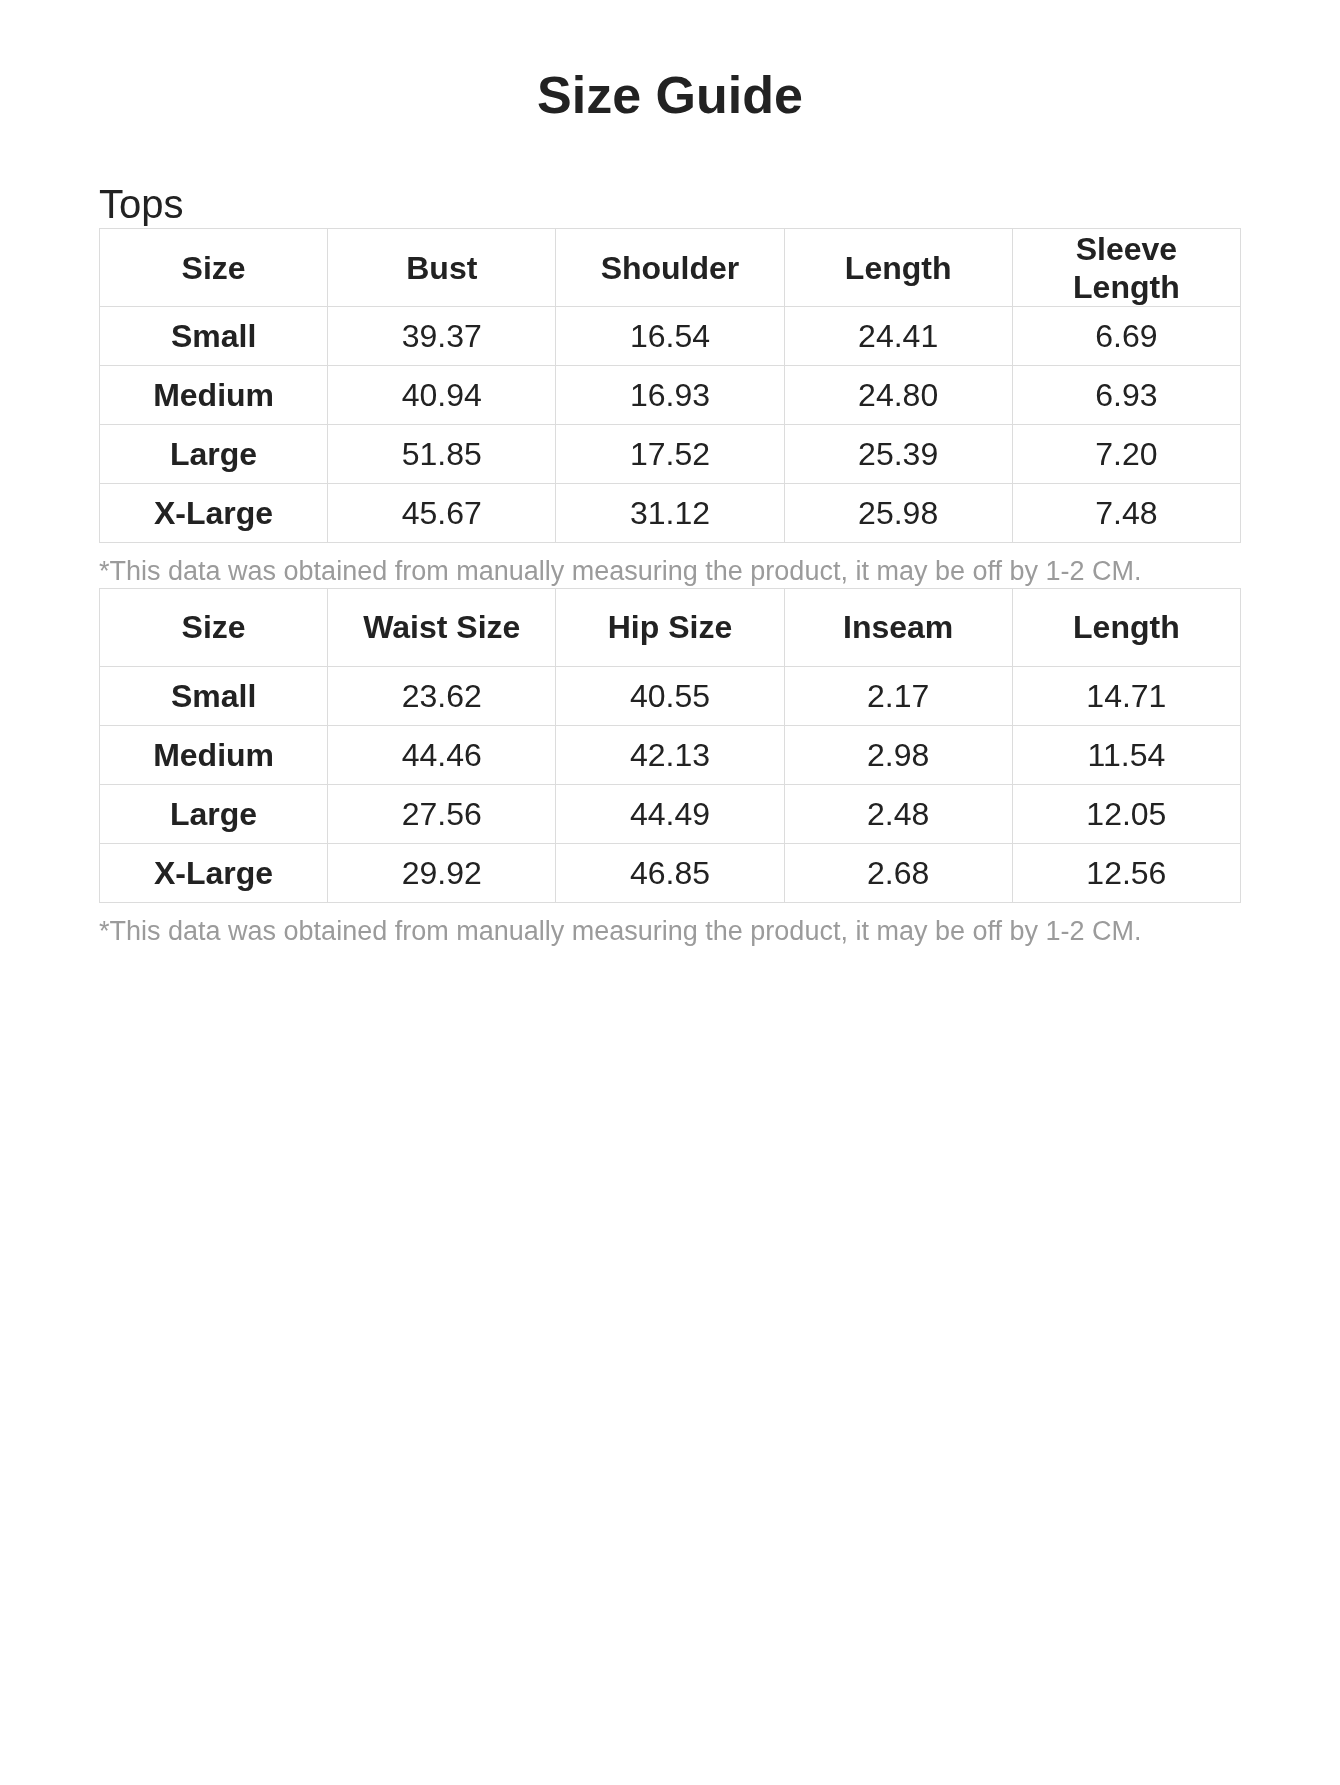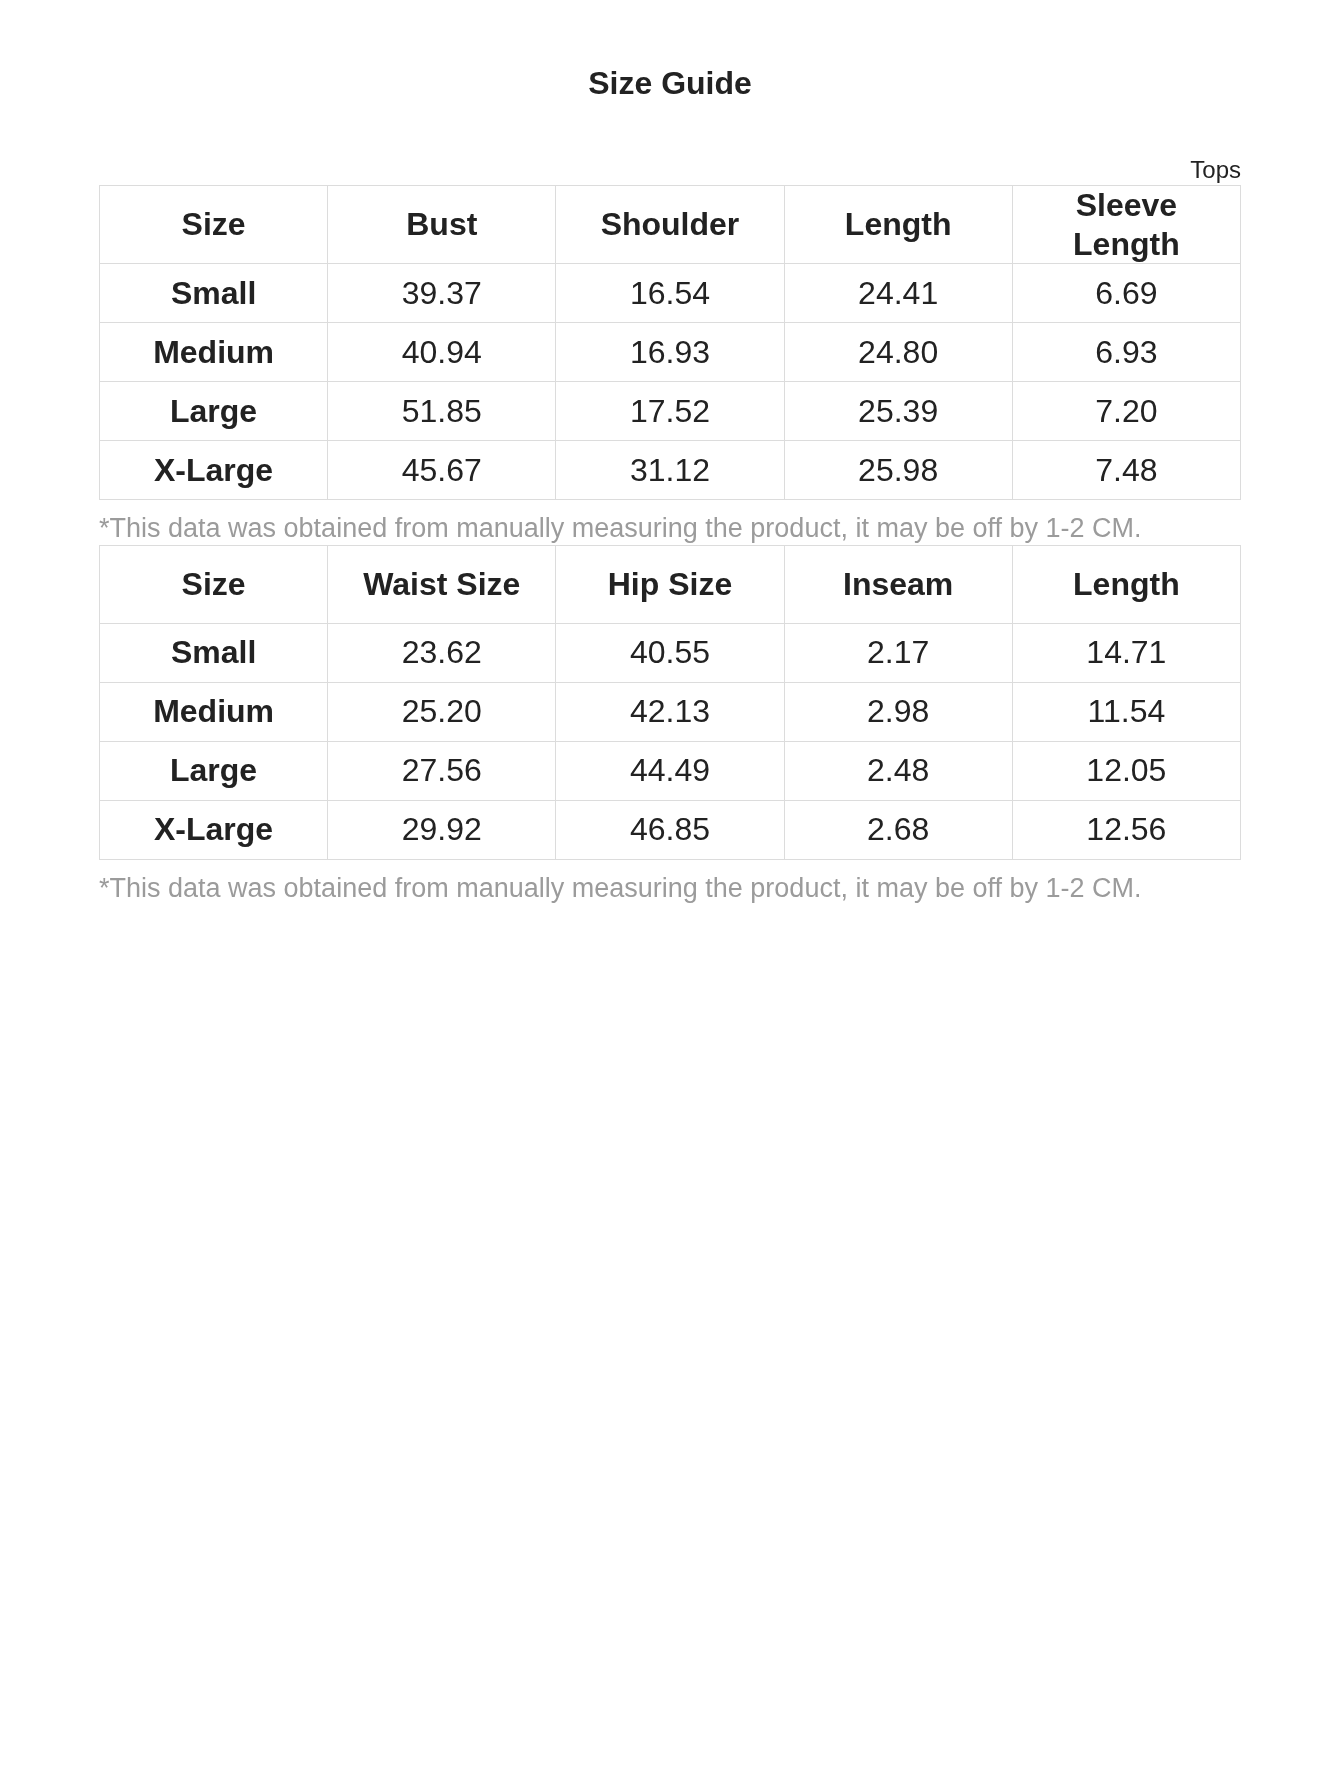--- a/index.html
+++ b/index.html
@@ -17,34 +17,33 @@
     width: 1340px;
     min-height: 1785px;
     font-family: "Liberation Sans", "DejaVu Sans", sans-serif;
     color: var(--text);
   }
   .container {
     width: 1142px;
     margin: 0 auto;
   }
   .page-title {
-    font-size: 32px;
+    font-size: 52px;
     font-weight: bold;
     line-height: 1.2;
     text-align: center;
     margin: 64px 0 0 0;
     color: var(--text);
   }
   .section-label {
-    font-size: 24px;
+    font-size: 40px;
     font-weight: 400;
     line-height: 1.2;
     margin: 54px 0 0 0;
     color: var(--text);
-    text-align: right;
   }
   table.size-table {
     width: 100%;
     border-collapse: collapse;
     table-layout: fixed;
   }
   .size-table th,
   .size-table td {
     border: 1px solid var(--border);
     text-align: center;
@@ -141,21 +140,21 @@
         <tbody>
           <tr>
             <td class="size-cell">Small</td>
             <td class="value-cell">23.62</td>
             <td class="value-cell">40.55</td>
             <td class="value-cell">2.17</td>
             <td class="value-cell">14.71</td>
           </tr>
           <tr>
             <td class="size-cell">Medium</td>
-            <td class="value-cell">25.20</td>
+            <td class="value-cell">44.46</td>
             <td class="value-cell">42.13</td>
             <td class="value-cell">2.98</td>
             <td class="value-cell">11.54</td>
           </tr>
           <tr>
             <td class="size-cell">Large</td>
             <td class="value-cell">27.56</td>
             <td class="value-cell">44.49</td>
             <td class="value-cell">2.48</td>
             <td class="value-cell">12.05</td>

